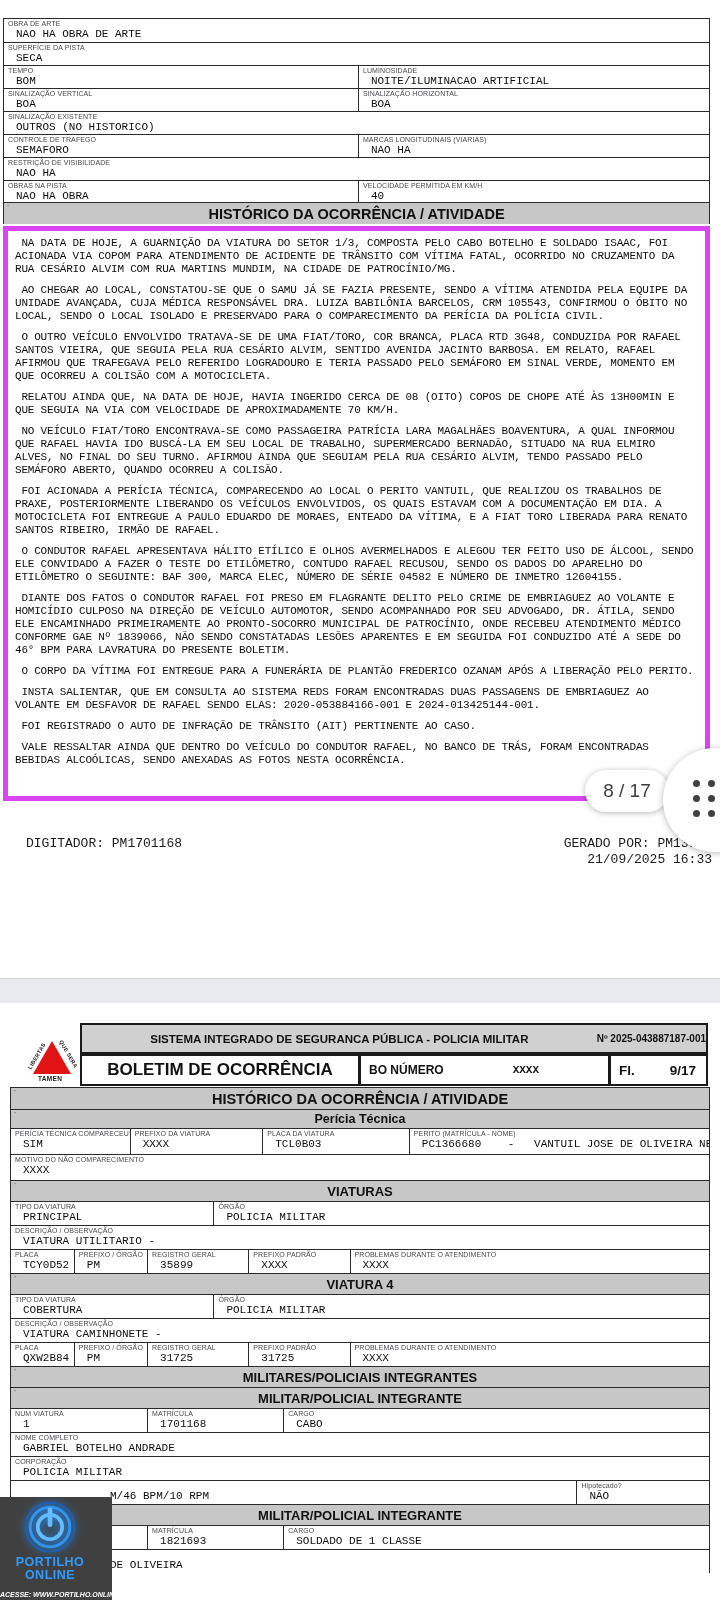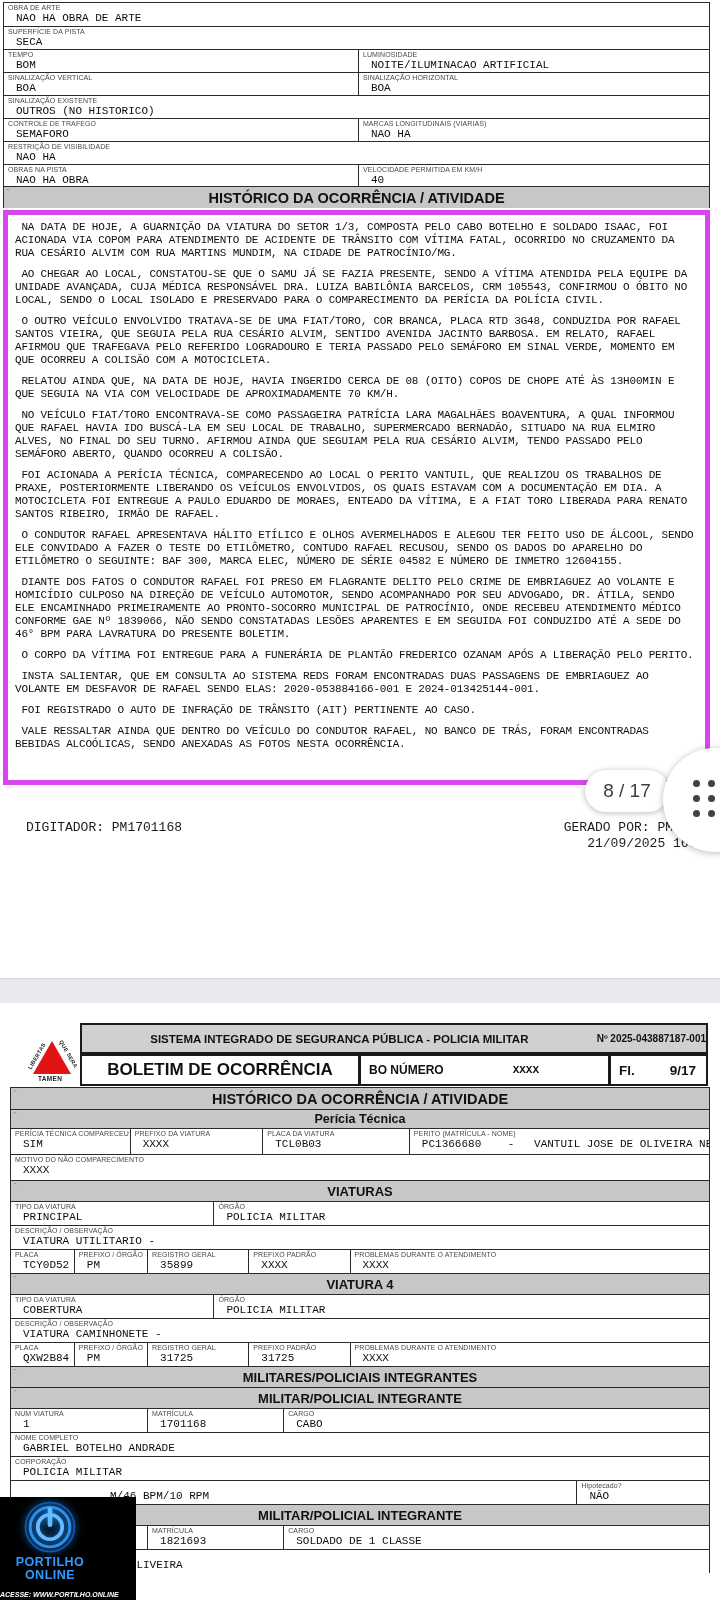--- a/index.html
+++ b/index.html
@@ -1,19 +1,19 @@
 <!DOCTYPE html>
 <html><head>
 <meta charset="utf-8">
 <style>
   html,body{margin:0;padding:0;}
   body{width:720px;height:1600px;position:relative;background:#fff;overflow:hidden;
        font-family:"Liberation Sans",sans-serif;-webkit-font-smoothing:antialiased;}
   .page{position:absolute;left:0;width:720px;background:#fff;}
-  #page1{top:0;height:978px;}
+  #page1{top:16px;height:978px;}
   #page-sep{position:absolute;left:0;top:978px;width:720px;height:24px;background:#e9eaee;
             border-top:1px solid #d4d6da;border-bottom:1px solid #dfe1e5;}
   #page2{top:1003px;height:597px;}
 
   
   .ftable{position:absolute;box-sizing:border-box;border:1px solid #2a2a2a;}
   .frow{display:flex;box-sizing:border-box;border-top:1px solid #2a2a2a;overflow:hidden;}
   .frow:first-child{border-top:none;}
   .fcell{box-sizing:border-box;border-left:1px solid #2a2a2a;padding:1px 0 0 4px;overflow:hidden;}
   .fcell:first-child{border-left:none;}
@@ -78,22 +78,22 @@
   #hc-bo .xxxx{flex:1;text-align:center;font-family:"Liberation Mono","DejaVu Sans Mono",monospace;
                font-weight:bold;font-size:11px;}
   #hc-fl{width:98px;font-size:13.5px;justify-content:space-between;padding:0 10px 0 8px;}
 
   #p2-table{position:absolute;left:10px;top:84px;width:700px;box-sizing:border-box;
             border-left:1px solid #2a2a2a;border-right:1px solid #2a2a2a;}
   #p2-table .frow{height:24px;}
   #p2-table .row-26{height:26px;}
 
   
-  #watermark{position:absolute;left:0;top:1497px;width:112px;height:103px;background:#000000;z-index:20;
-             overflow:hidden;padding-left:24px;}
+  #watermark{position:absolute;left:0;top:1497px;width:112px;height:103px;background:#404040;z-index:20;
+             overflow:hidden;}
   #wm-icon{position:absolute;left:22px;top:2px;width:56px;height:56px;
            filter:drop-shadow(0 0 4px #1e90ff);}
   #wm-l1{position:absolute;left:0;top:58px;width:100px;text-align:center;
          font-size:12.5px;font-weight:bold;color:#2f9bff;letter-spacing:.5px;}
   #wm-l2{position:absolute;left:0;top:71px;width:100px;text-align:center;
          font-size:12.5px;font-weight:bold;color:#2f9bff;letter-spacing:.5px;}
   #wm-bar{position:absolute;left:0;bottom:2px;width:100px;text-align:center;
           font-size:7px;font-style:italic;font-weight:bold;color:#fff;white-space:nowrap;}
 </style>
 </head>

